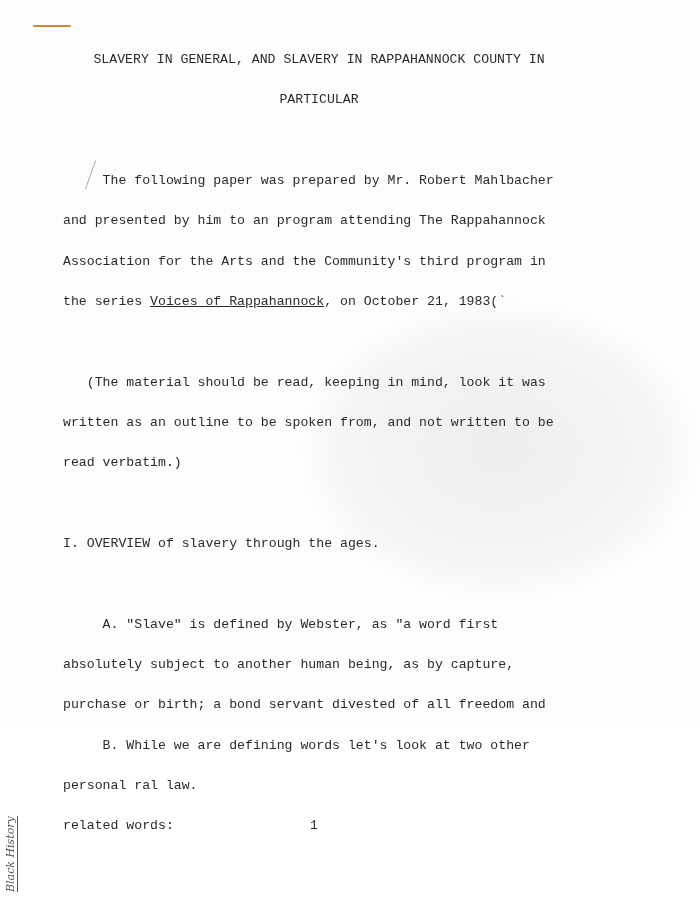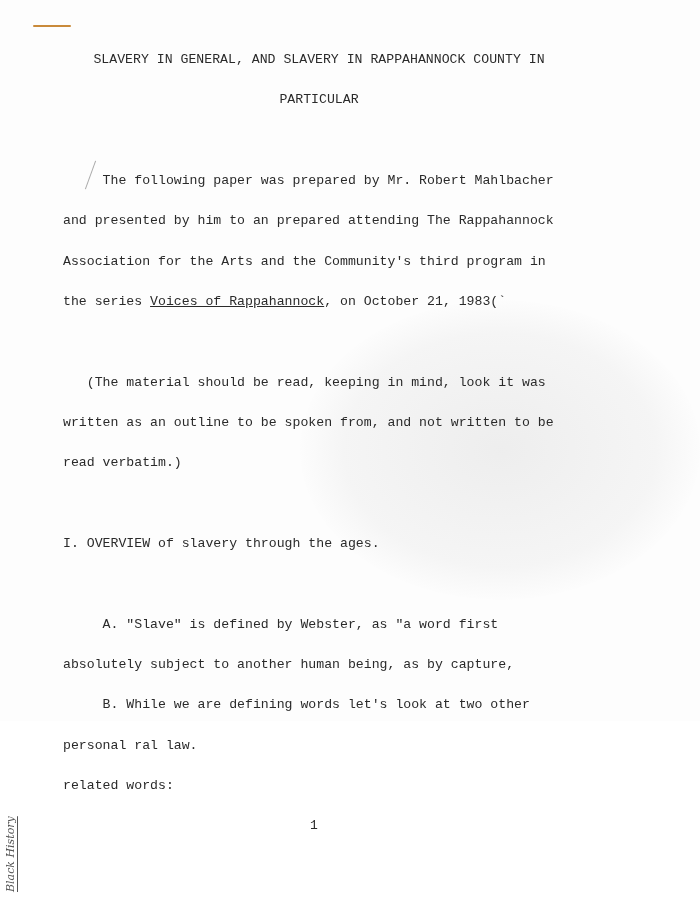--- a/index.html
+++ b/index.html
@@ -49,32 +49,33 @@
 <div class="page">
   <div class="watermark"></div>
   <div class="orange-mark"></div>
   <div class="slash"></div>
 
   <div class="text">
     <span class="title ln">SLAVERY IN GENERAL, AND SLAVERY IN RAPPAHANNOCK COUNTY IN</span>
     <span class="title ln">PARTICULAR</span>
     <span class="gap"></span>
     <span class="ln">     The following paper was prepared by Mr. Robert Mahlbacher</span>
-    <span class="ln">and presented by him to an prepared attending The Rappahannock</span>
+    <span class="ln">and presented by him to an program attending The Rappahannock</span>
     <span class="ln">Association for the Arts and the Community's third program in</span>
     <span class="ln"><span>the series </span><span class="u">Voices of Rappahannock</span><span>, on October 21, 1983(`</span></span>
     <span class="gap"></span>
     <span class="ln">   (The material should be read, keeping in mind, look it was</span>
     <span class="ln">written as an outline to be spoken from, and not written to be</span>
     <span class="ln">read verbatim.)</span>
     <span class="gap"></span>
     <span class="ln">I. OVERVIEW of slavery through the ages.</span>
     <span class="gap"></span>
     <span class="ln">     A. "Slave" is defined by Webster, as "a word first</span>
     <span class="ln">absolutely subject to another human being, as by capture,</span>
+    <span class="ln">purchase or birth; a bond servant divested of all freedom and</span>
     <span class="ln">     B. While we are defining words let's look at two other</span>
     <span class="ln">personal ral law.</span>
     <span class="ln">related words:</span>
     
     
     
     
     
     
     

